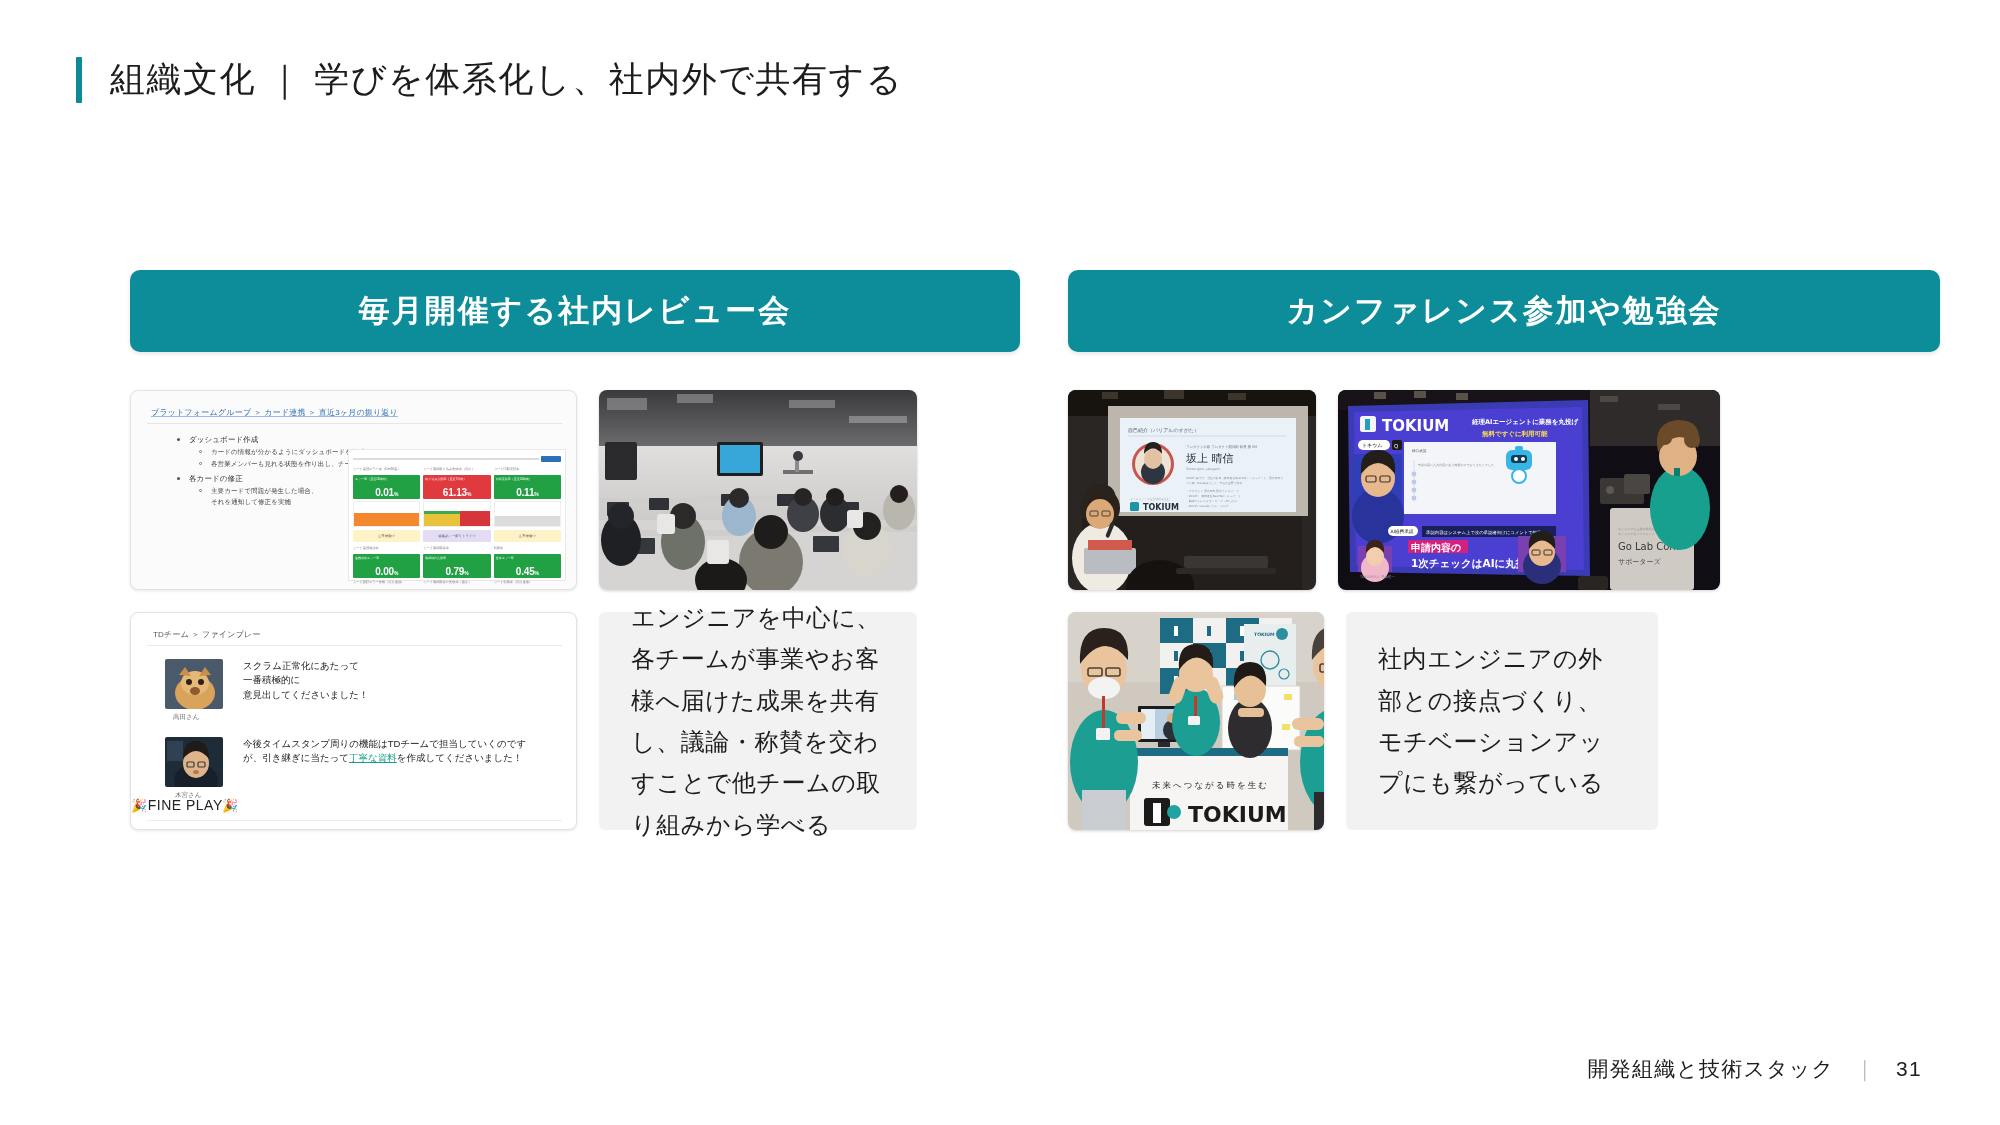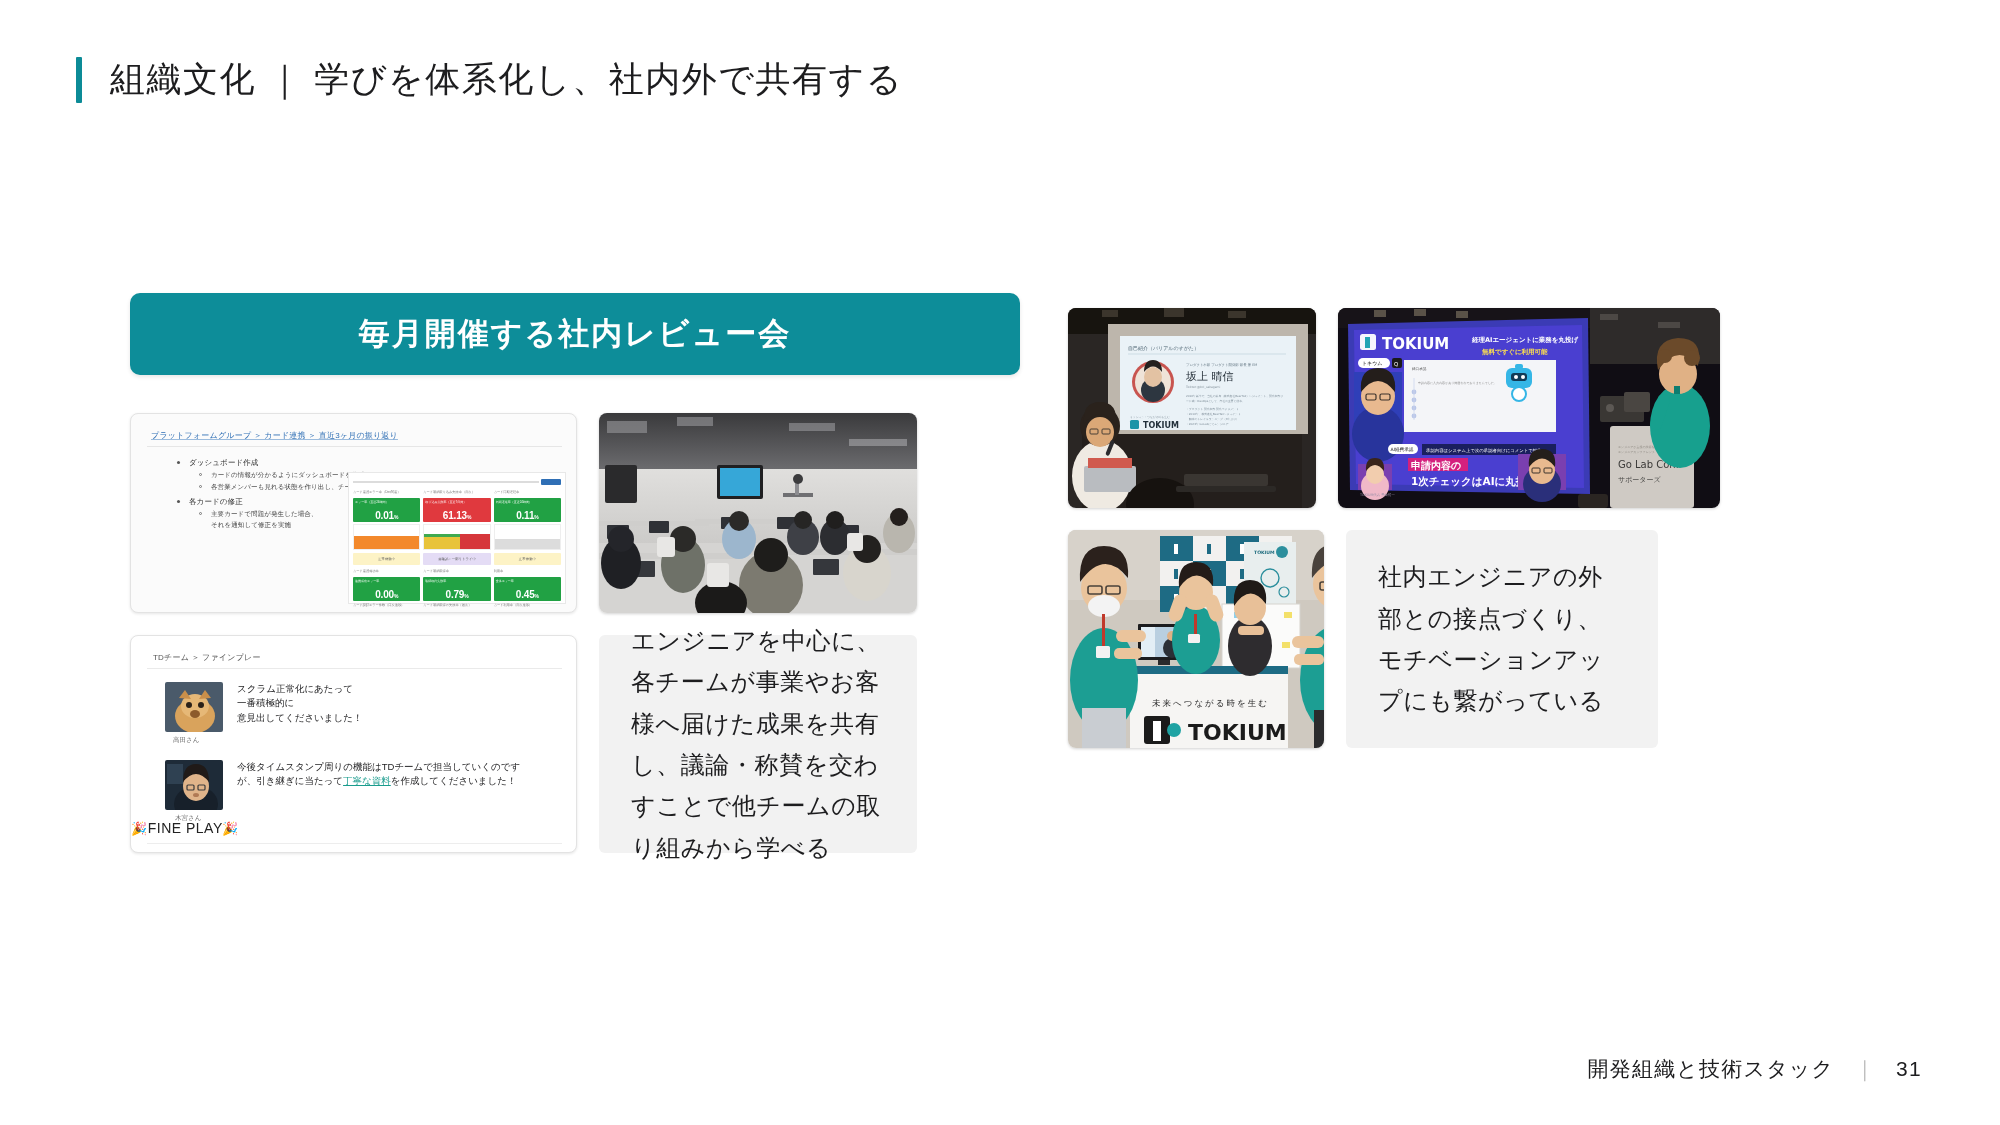--- a/index.html
+++ b/index.html
@@ -18,21 +18,21 @@
     display: flex; align-items: center; gap: 28px;
   }
   .title-bar { width: 6px; height: 46px; background: #0c8b97; border-radius: 1px; }
   .title-text {
     font-size: 35px; color: #1d1d1f; letter-spacing: 1.5px;
     white-space: nowrap; font-weight: 400;
   }
 
   
   .col { position: absolute; top: 270px; }
-  .col-left  { left: 130px;  width: 890px; margin-top: 23px; }
+  .col-left  { left: 130px;  width: 890px; }
   .col-right { left: 1068px; width: 872px; }
 
   .banner {
     height: 82px; border-radius: 10px;
     background: #0d8d99;
     display: flex; align-items: center; justify-content: center;
     box-shadow: 0 2px 4px rgba(0,0,0,0.10);
   }
   .banner-text {
     color: #ffffff; font-size: 31px; font-weight: 700; letter-spacing: 2px;
@@ -101,21 +101,21 @@
   .r { background: #e0393e; }
   .spark { height: 26px; margin-top: 2px; border: 1px solid #eee; position: relative; overflow: hidden; background: #fff; }
   .pill { height: 12px; border-radius: 1px; margin-top: 3px; display: flex; align-items: center; justify-content: center; font-size: 3.4px; color: #5a5a5a; }
   .py { background: #fdf3c6; }
   .pp { background: #e4dcf5; }
 
   
   .s2 { width: 447px; height: 218px; background: #ffffff; }
   .s2 .bc { position: absolute; left: 22px; top: 16px; font-size: 8px; color: #555; letter-spacing: .2px; }
   .s2 .hr { position: absolute; left: 16px; top: 32px; width: 415px; height: 1px; background: #eaeaea; }
-  .fp-entry { position: absolute; display: flex; gap: 14px; justify-content: flex-end; }
+  .fp-entry { position: absolute; display: flex; gap: 20px; justify-content: flex-end; }
   .fp-1 { left: 34px; top: 46px; }
   .fp-2 { left: 34px; top: 124px; }
   .fp-av { width: 58px; height: 50px; border-radius: 2px; overflow: hidden; position: relative; }
   .fp-name { position: absolute; font-size: 6.5px; color: #666; }
   .n1 { left: 42px; top: 100px; }
   .n2 { left: 44px; top: 178px; }
   .fp-txt { font-size: 9.5px; line-height: 1.5; color: #1d1d1f; max-width: 300px; }
   .fp-link { color: #1a9c8d; text-decoration: underline; }
   .fp-foot {
     position: absolute; left: 0; right: 0; bottom: 16px;
@@ -374,20 +374,23 @@
       <div class="cap-left">
         <div class="caption">
           <div class="cap-inner">エンジニアを中心に、各チームが事業やお客様へ届けた成果を共有し、議論・称賛を交わすことで他チームの取り組みから学べる</div>
         </div>
       </div>
     </div>
   </div>
 
   <div class="col col-right">
 
+    <div class="banner">
+      <div class="banner-text">カンファレンス参加や勉強会</div>
+    </div>
 
     <div class="grid">
 
       <div class="photo p-talk">
         <svg viewBox="0 0 248 200" width="248" height="200" preserveAspectRatio="none">
           <rect width="248" height="200" fill="#2a2624"></rect>
           <rect x="0" y="0" width="248" height="26" fill="#17140f"></rect>
           <rect x="34" y="2" width="16" height="7" fill="#3b352c"></rect>
           <rect x="96" y="0" width="20" height="9" fill="#3b352c"></rect>
           <rect x="160" y="3" width="18" height="7" fill="#3b352c"></rect>

